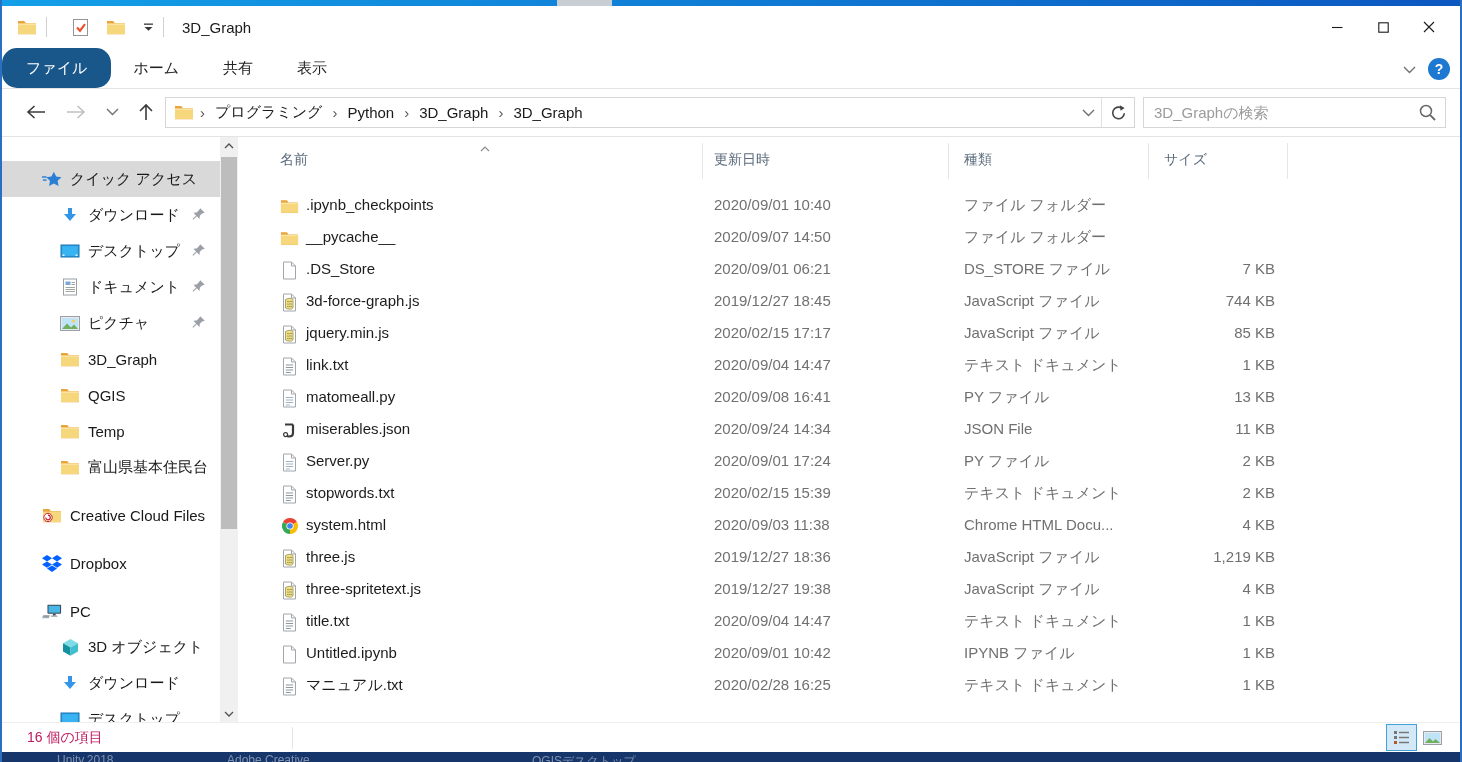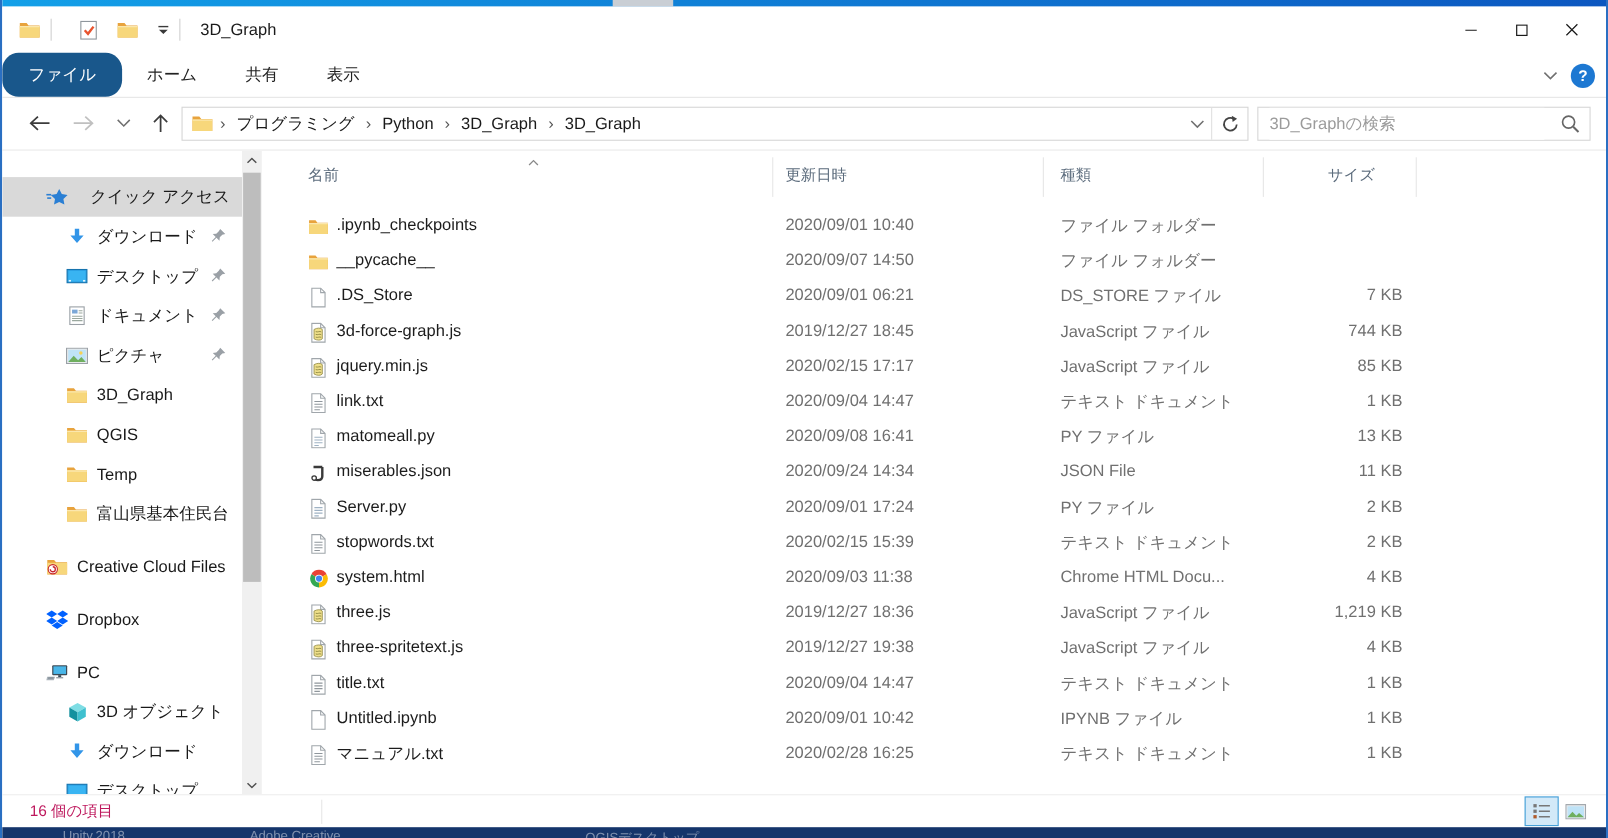--- a/index.html
+++ b/index.html
@@ -36,21 +36,21 @@
   .addr-div { width:1px; height:29px; background:#e0e0e0; }
   .search-box { position:absolute; left:1141px; top:8px; width:303px; height:31px; border:1px solid #d6d6d6; background:#fff; }
   .search-box input { position:absolute; left:10px; top:0; width:250px; height:29px; border:0; outline:none; font-size:15px; color:#ec4899; font-family:inherit; }
   .search-box input::placeholder { color:#9b9b9b; opacity:1; }
   .search-ic { position:absolute; right:8px; top:5px; }
 
   
   .body { position:absolute; left:0; top:137px; width:100%; height:585px; background:#fff; }
   .sidebar { position:absolute; left:0; top:0; width:218px; height:585px; overflow:hidden; }
   .side-item { position:relative; height:36px; display:flex; align-items:center; font-size:15px; color:#191919; }
-  .side-item.sel { background:#d9d9d9;gap:12px; }
+  .side-item.sel { background:#d9d9d9; }
   .side-item .sic { width:20px; height:20px; display:inline-flex; align-items:center; justify-content:center; flex:0 0 20px; }
   .side-item.lv0 .sic { margin-left:40px; }
   .side-item.lv1 .sic { margin-left:58px; }
   .side-item .lbl { margin-left:8px; white-space:nowrap; overflow:hidden; flex:1 1 auto; }
   .side-item .pin { position:absolute; right:14px; top:10px; width:15px; height:15px; }
   .side-item.gap { margin-top:12px; }
 
   
   .sscroll { position:absolute; left:218px; top:0; width:18px; height:585px; background:#f0f0f0; }
   .sscroll .arr { position:absolute; left:0; width:18px; height:17px; display:flex; align-items:center; justify-content:center; color:#505050; font-size:10px; }
@@ -405,21 +405,21 @@
     </div>
 
     <div class="main">
       <div class="hdr">
         <span class="sortmark"><svg width="10" height="6" viewBox="0 0 10 6" xmlns="http://www.w3.org/2000/svg">
               <path d="M1 5l4-4 4 4" fill="none" stroke="#8a8a8a" stroke-width="1.2"></path>
             </svg></span>
         <span class="h" style="left:41px;">名前</span>
         <span class="h" style="left:475px;">更新日時</span>
         <span class="h" style="left:725px;">種類</span>
-        <span class="h" style="left:968px;">サイズ</span>
+        <span class="h" style="left:925px;">サイズ</span>
         <span class="vline" style="left:463px;"></span>
         <span class="vline" style="left:709px;"></span>
         <span class="vline" style="left:909px;"></span>
         <span class="vline" style="left:1048px;"></span>
       </div>
       <div class="rows" id="rows-host">
           <div class="frow">
     <span class="fic">
               <svg width="20" height="16" viewBox="0 0 20 16" xmlns="http://www.w3.org/2000/svg">
                 <path d="M1 2h6.2l1.8 2.2H19v11H1z" fill="#e8a33d"></path>

